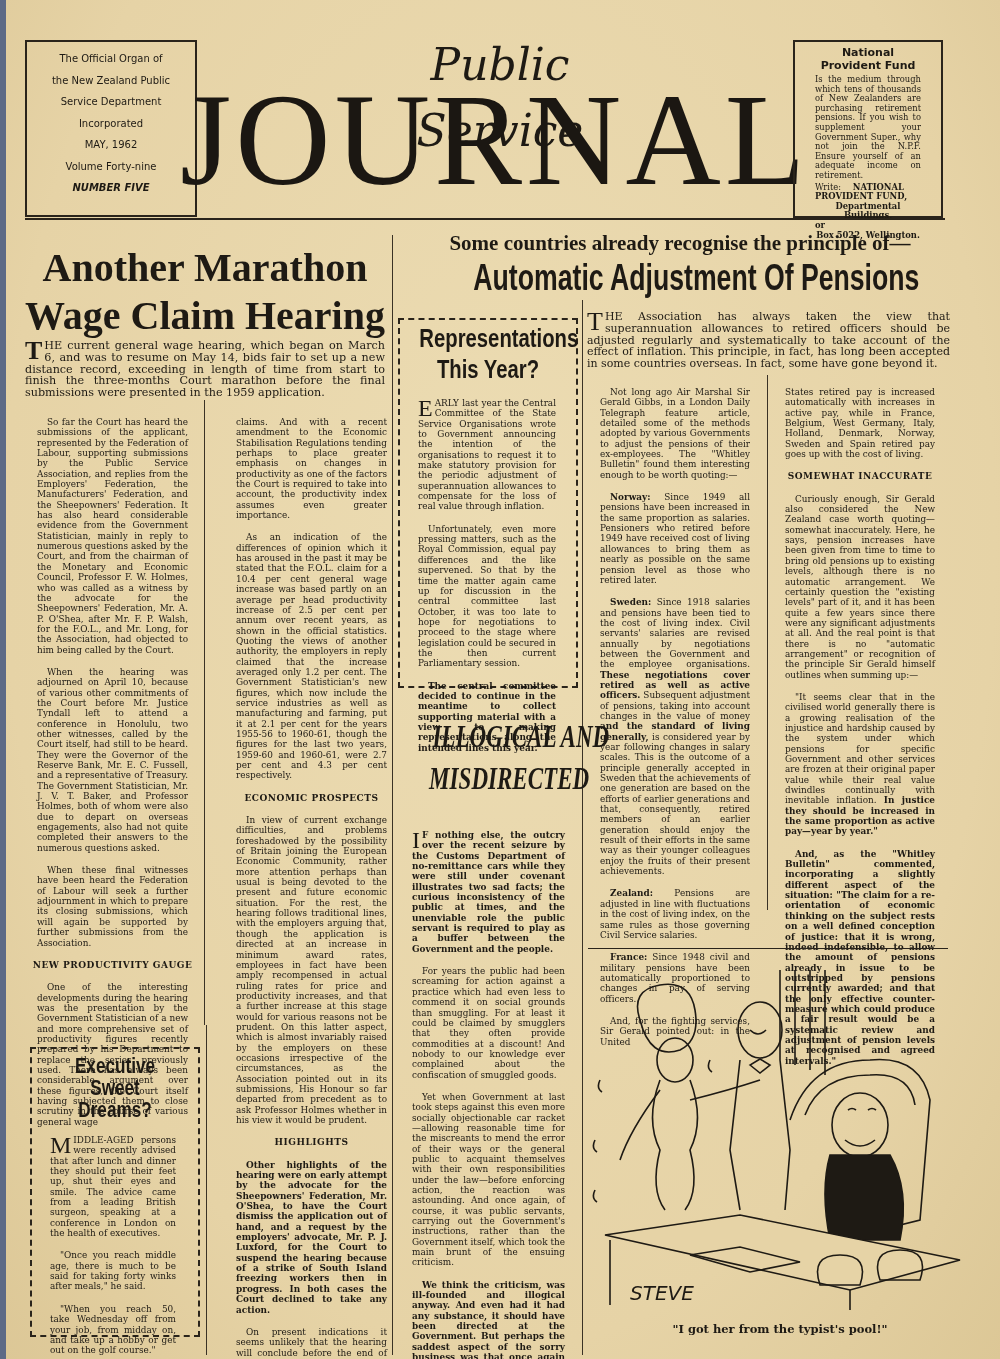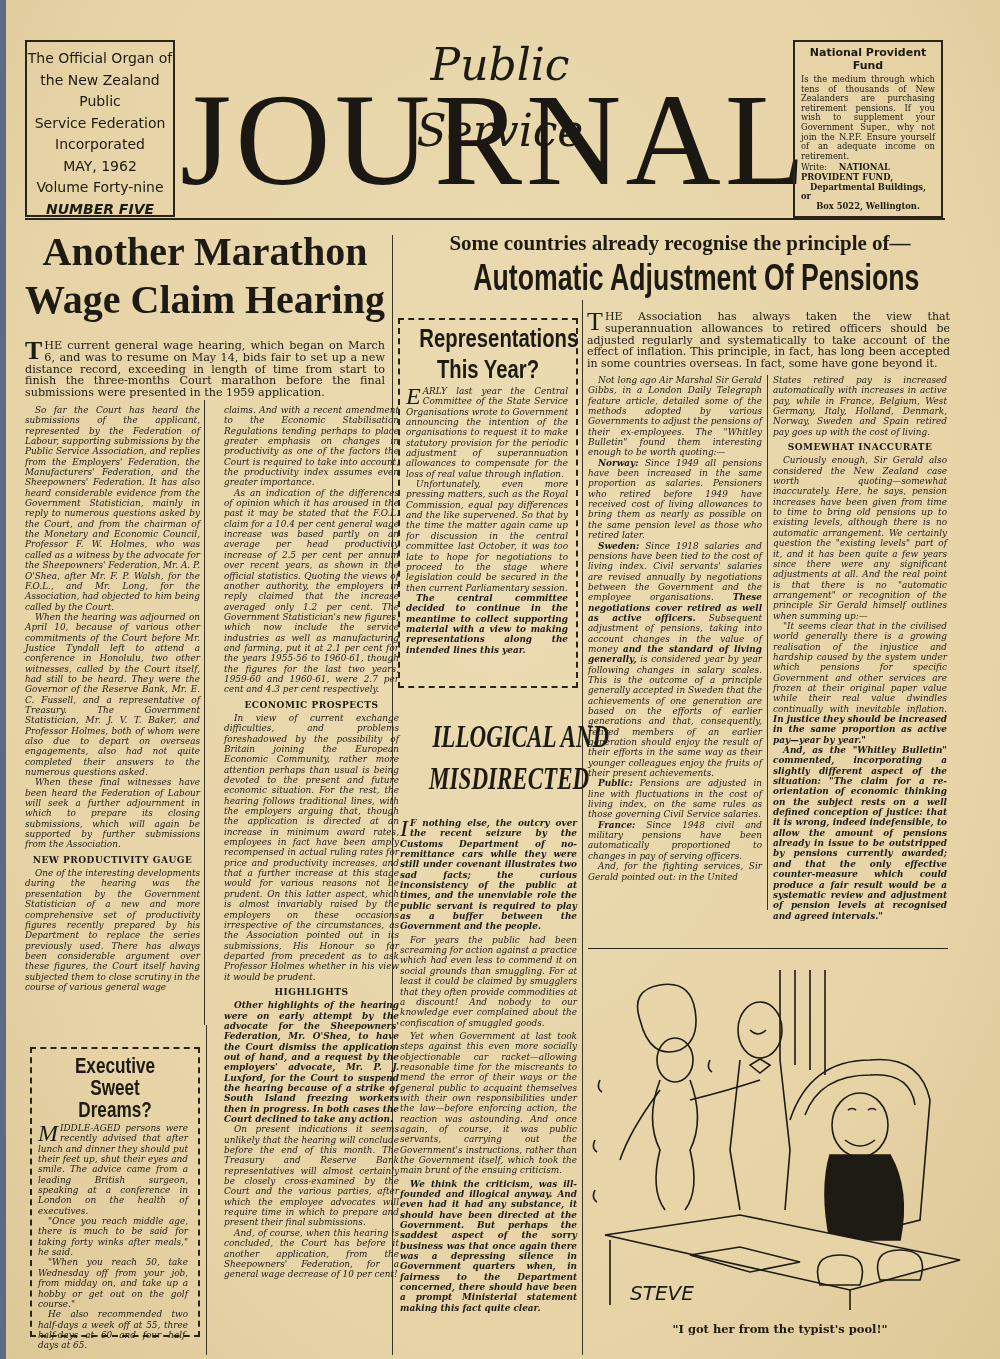--- a/index.html
+++ b/index.html
@@ -12,62 +12,62 @@
   }
   .page {
     position: absolute; left: 0; top: 0; width: 1000px; height: 1359px;
     background: radial-gradient(ellipse at 50% 40%, #ecdcb3 0%, #e6d3a6 70%, #dcc796 100%);
   }
   .leftedge { position:absolute; left:0; top:0; width:6px; height:1359px; background:#5d6a86; }
   .abs { position: absolute; }
 
   
   .masthead-box {
-    position: absolute; left: 25px; top: 40px; width: 150px; height: 177px;
+    position: absolute; left: 25px; top: 40px; width: 172px; height: 177px;
     border: 2px solid #2a241b; box-sizing: border-box;
-    text-align: center; font-family: "DejaVu Sans", sans-serif; font-size: 14px; line-height: 21.5px;
+    text-align: center; font-family: "DejaVu Sans", sans-serif; font-size: 10px; line-height: 21.5px;
     padding-top: 6px;
   }
   .masthead-box .italic { font-style: italic; font-weight: bold; }
   .title-public {
     position: absolute; left: 350px; top: 32px; width: 300px; text-align: center;
     font-family: "DejaVu Serif", serif; font-style: italic; font-size: 44px; line-height: 66px;
     letter-spacing: 0px;
   }
   .title-journal {
     position: absolute; left: 180px; top: 80px; width: 620px; text-align: right;
     font-family: "Liberation Serif", serif; font-size: 132px; line-height: 120px; letter-spacing: 4px;
     color: #1b1712;
   }
   .npf-box {
     position: absolute; left: 793px; top: 40px; width: 150px; height: 178px;
-    border: 2px solid #2a241b; box-sizing: border-box; padding: 4px 6px;
+    border: 2px solid #2a241b; box-sizing: border-box; padding: 4px 20px;
     font-size: 8.4px; line-height: 9.6px;
   }
   .npf-title { font-family: "DejaVu Sans", sans-serif; font-weight: bold; font-size: 11px; line-height: 13px; text-align: center; }
   .npf-body { text-align: justify; margin-top: 3px; }
   .npf-contact { margin-top: 2px; font-weight: bold; }
   .npf-contact .c { text-align: center; }
   .rule-top { position:absolute; left: 25px; top: 218px; width: 920px; height: 2px; background:#2a241b; }
   .vrule { position:absolute; width:1px; background:#3a3225; }
 
   
   .h-marathon {
-    position: absolute; left: 20px; top: 228px; width: 370px; text-align: center;
+    position: absolute; left: 20px; top: 244px; width: 370px; text-align: center;
     font-family: "Liberation Serif", serif; font-weight: bold; font-size: 40px; line-height: 48px;
   }
   .lede {
     position: absolute; left: 25px; top: 340px; width: 360px;
     font-size: 11.2px; line-height: 11.8px; text-align: justify; font-weight: bold;
   }
   .dropcap { float:left; font-size: 26px; line-height: 22px; margin-right: 2px; font-family: "Liberation Serif", serif; }
   .col {
     position: absolute; font-size: 8.9px; line-height: 10.35px; text-align: justify;
   }
-  .col p { margin: 0; text-indent: 10px; font-style: italic; }
+  .col p { margin: 12px; text-indent: 10px; }
   .col p.noindent { text-indent: 0; }
   .col .b { font-weight: bold; }
   .subhead { text-align:center; font-weight:bold; font-size: 9px; margin: 5px 0 3px 0; letter-spacing: 0.5px; }
 
   
   .dashbox {
     position: absolute; border: 2px dashed #2a241b; box-sizing: border-box;
   }
   .condensed-head {
     font-family: "Liberation Sans", sans-serif; font-weight: bold; text-align: center;
@@ -101,21 +101,21 @@
 </style>
 </head>
 <body>
 
 <div class="page">
   <div class="leftedge"></div>
 
   <div class="masthead-box">
     <div>The Official Organ of</div>
     <div>the New Zealand Public</div>
-    <div>Service Federation</div>
+    <div>Service Department</div>
     <div>Incorporated</div>
     <div>MAY, 1962</div>
     <div>Volume Forty-nine</div>
     <div class="italic">NUMBER FIVE</div>
   </div>
 
   <div class="title-public">Public Service</div>
   <div class="title-journal">JOURNAL</div>
 
   <div class="npf-box">
@@ -175,21 +175,21 @@
   <div class="kicker">Some countries already recognise the principle of—</div>
   <div class="h-pensions"><span>Automatic Adjustment Of Pensions</span></div>
   <div class="pension-lede">
     <span class="dropcap">T</span><span>HE Association has always taken the view that superannuation allowances to retired officers should be adjusted regularly and systematically to take account of the effect of inflation. This principle, in fact, has long been accepted in some countries overseas. In fact, some have gone beyond it.</span>
   </div>
 
   <div class="col" style="left:588px; top:375px; width:174px;">
     <p>Not long ago Air Marshal Sir Gerald Gibbs, in a London Daily Telegraph feature article, detailed some of the methods adopted by various Governments to adjust the pensions of their ex-employees. The "Whitley Bulletin" found them interesting enough to be worth quoting:—</p>
     <p><span class="b">Norway:</span> <span>Since 1949 all pensions have been increased in the same proportion as salaries. Pensioners who retired before 1949 have received cost of living allowances to bring them as nearly as possible on the same pension level as those who retired later.</span></p>
     <p><span class="b">Sweden:</span> <span>Since 1918 salaries and pensions have been tied to the cost of living index. Civil servants' salaries are revised annually by negotiations between the Government and the employee organisations.</span> <span class="b">These negotiations cover retired as well as active officers.</span> <span>Subsequent adjustment of pensions, taking into account changes in the value of money</span> <span class="b">and the standard of living generally,</span> <span>is considered year by year following changes in salary scales. This is the outcome of a principle generally accepted in Sweden that the achievements of one generation are based on the efforts of earlier generations and that, consequently, retired members of an earlier generation should enjoy the result of their efforts in the same way as their younger colleagues enjoy the fruits of their present achievements.</span></p>
-    <p><span class="b">Public:</span> <span>Pensions are adjusted in line with fluctuations in the cost of living index, on the same rules as those governing Civil Service salaries.</span></p>
+    <p><span class="b">Zealand:</span> <span>Pensions are adjusted in line with fluctuations in the cost of living index, on the same rules as those governing Civil Service salaries.</span></p>
     <p><span class="b">France:</span> <span>Since 1948 civil and military pensions have been automatically proportioned to changes in pay of serving officers.</span></p>
     <p>And, for the fighting services, Sir Gerald pointed out: in the United</p>
   </div>
 
   <div class="col" style="left:773px; top:375px; width:174px;">
     <p class="noindent">States retired pay is increased automatically with increases in active pay, while in France, Belgium, West Germany, Italy, Holland, Denmark, Norway, Sweden and Spain retired pay goes up with the cost of living.</p>
     <div class="subhead">SOMEWHAT INACCURATE</div>
     <p>Curiously enough, Sir Gerald also considered the New Zealand case worth quoting—somewhat inaccurately. Here, he says, pension increases have been given from time to time to bring old pensions up to existing levels, although there is no automatic arrangement. We certainly question the "existing levels" part of it, and it has been quite a few years since there were any significant adjustments at all. And the real point is that there is no "automatic arrangement" or recognition of the principle Sir Gerald himself outlines when summing up:—</p>
     <p><span class="b" style="font-weight:normal">"It seems clear that in the civilised world generally there is a growing realisation of the injustice and hardship caused by the system under which pensions for specific Government and other services are frozen at their original paper value while their real value dwindles continually with inevitable inflation.</span> <span class="b">In justice they should be increased in the same proportion as active pay—year by year."</span></p>
     <p class="b">And, as the "Whitley Bulletin" commented, incorporating a slightly different aspect of the situation: "The claim for a re-orientation of economic thinking on the subject rests on a well defined conception of justice: that it is wrong, indeed indefensible, to allow the amount of pensions already in issue to be outstripped by pensions currently awarded; and that the only effective counter-measure which could produce a fair result would be a systematic review and adjustment of pension levels at recognised and agreed intervals."</p>

